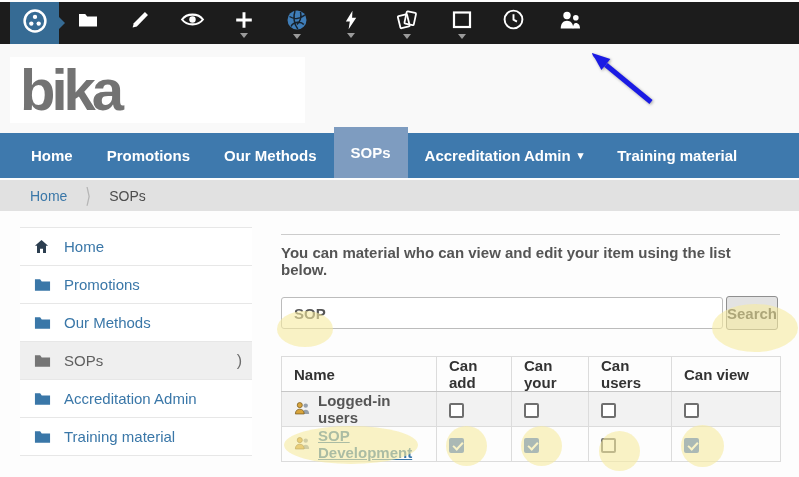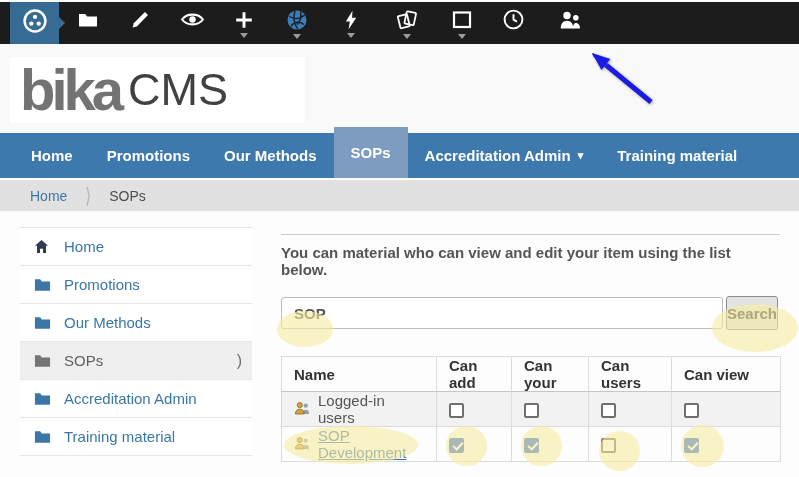--- a/index.html
+++ b/index.html
@@ -72,21 +72,21 @@
   table.share-table { margin-top:25px; width:499px; border-collapse:collapse; table-layout:fixed;
     font-size:15px; color:#555; }
   .share-table col.c-name { width:155px; }
   .share-table col.c-add { width:75px; }
   .share-table col.c-edit { width:77px; }
   .share-table col.c-review { width:83px; }
   .share-table col.c-view { width:109px; }
   .share-table th, .share-table td { border:1px solid #dcdcdc; text-align:left; padding:0 12px; }
   .share-table th { height:30px; font-weight:bold; color:#333; border-bottom-color:#c6c6c6; }
   .share-table tr.row-even td { background:#f2f2f2; }
-  .share-table td { height:33px; }
+  .share-table td { height:33px;font-weight:bold; }
   .name-cell { display:flex; align-items:center; gap:7px; }
   .row-link { color:#3a77a8; text-decoration:underline; cursor:pointer; }
 
   .checkbox { display:inline-block; width:15px; height:15px; border:2px solid #6f6f6f; border-radius:2px;
     background:#fff; position:relative; vertical-align:middle; cursor:pointer; }
   .checkbox.checked { background:#3b6fd4; border-color:#3b6fd4; }
   .checkbox.checked::after { content:""; position:absolute; left:3.5px; top:0px; width:4px; height:8px;
     border-right:2px solid #fff; border-bottom:2px solid #fff; transform:rotate(43deg); }
 
   
@@ -199,21 +199,20 @@
             <path d="M15.2 20.5 c0.2-3.6 1.4-5.6 3.1-5.6 2.6 0 4.2 2.2 4.2 5.6 z"></path>
           </g>
         </svg>
       </span>
   </div>
 </div>
 
 <div class="logo-strip">
   <div class="logo-box">
     <span class="logo-bika">bika</span>
-    <span class="logo-cms">CMS</span>
   </div>
 </div>
 
 <nav class="main-nav">
   <div class="nav-item">Home</div>
   <div class="nav-item">Promotions</div>
   <div class="nav-item">Our Methods</div>
   <div class="nav-item active">SOPs</div>
   <div class="nav-item">
     <span>Accreditation Admin</span>

